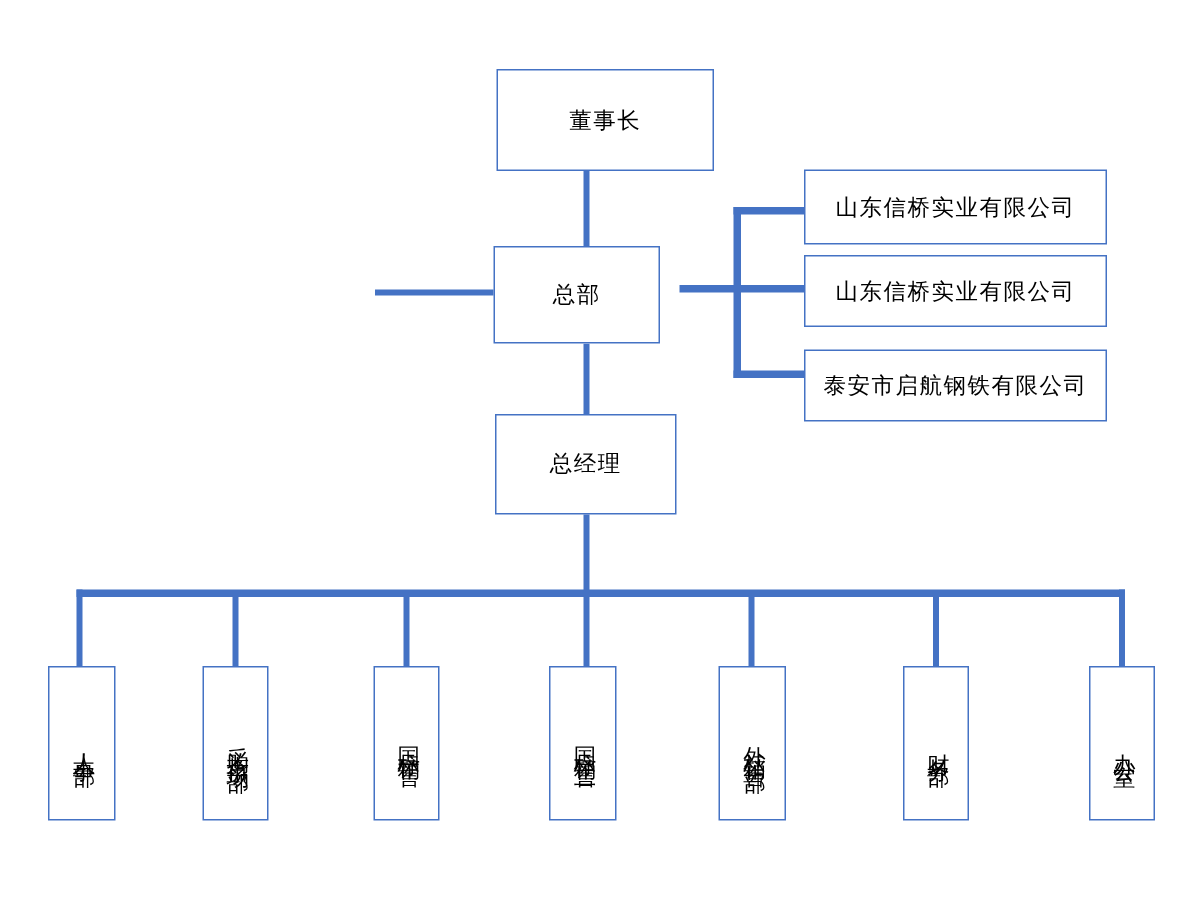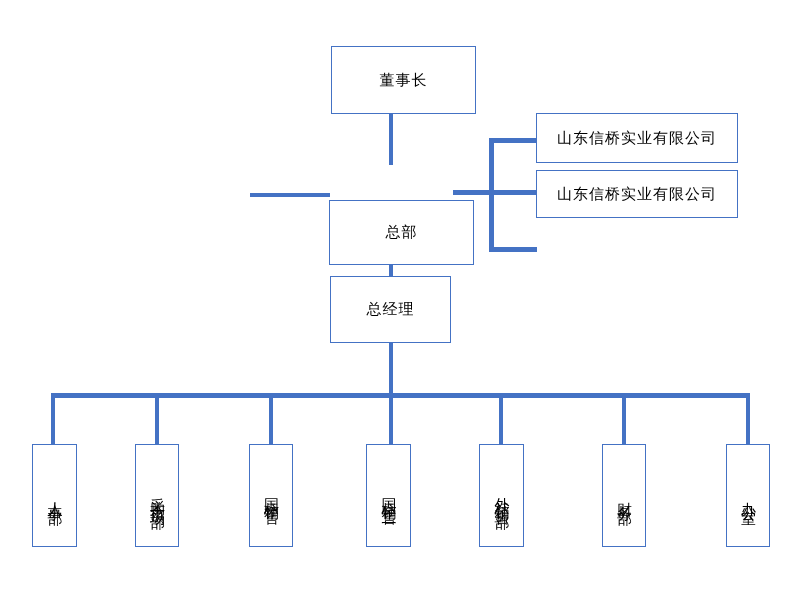--- a/index.html
+++ b/index.html
@@ -31,21 +31,21 @@
     letter-spacing: 4px;
   }
   .line {
     position: absolute;
     background: #4472C4;
     z-index: 1;
   }
   
   #n-chairman { left:331px; top:46px;  width:145px; height:68px;text-align:center; }
   #n-board    { left:124px; top:164px; width:126px; height:65px; }
-  #n-hq       { left:329px; top:164px; width:145px; height:65px;margin-top:36px; }
+  #n-hq       { left:329px; top:164px; width:111px; height:65px; }
   #n-sub1     { left:536px; top:113px; width:202px; height:50px; }
   #n-sub2     { left:536px; top:170px; width:202px; height:48px; }
   #n-sub3     { left:536px; top:233px; width:202px; height:48px; }
   #n-gm       { left:330px; top:276px; width:121px; height:67px; }
   #n-d1 { left:32px;  top:444px; width:45px; height:103px; }
   #n-d2 { left:135px; top:444px; width:44px; height:103px; }
   #n-d3 { left:249px; top:444px; width:44px; height:103px; }
   #n-d4 { left:366px; top:444px; width:45px; height:103px; }
   #n-d5 { left:479px; top:444px; width:45px; height:103px; }
   #n-d6 { left:602px; top:444px; width:44px; height:103px; }
@@ -85,20 +85,21 @@
   <div class="line" id="c-drop-d2"></div>
   <div class="line" id="c-drop-d3"></div>
   <div class="line" id="c-drop-d5"></div>
   <div class="line" id="c-drop-d6"></div>
   <div class="line" id="c-drop-d7"></div>
 
   <div class="box" id="n-chairman">董事长</div>
   <div class="box" id="n-hq">总部</div>
   <div class="box" id="n-sub1">山东信桥实业有限公司</div>
   <div class="box" id="n-sub2">山东信桥实业有限公司</div>
+  <div class="box" id="n-sub3">泰安市启航钢铁有限公司</div>
   <div class="box" id="n-gm">总经理</div>
 
   <div class="box box-v" id="n-d1">人事部</div>
   <div class="box box-v" id="n-d2">采购市场部</div>
   <div class="box box-v" id="n-d3">国标销售一</div>
   <div class="box box-v" id="n-d4">国标销售二</div>
   <div class="box box-v" id="n-d5">外标销售部</div>
   <div class="box box-v" id="n-d6">财务部</div>
   <div class="box box-v" id="n-d7">办公室</div>
 

